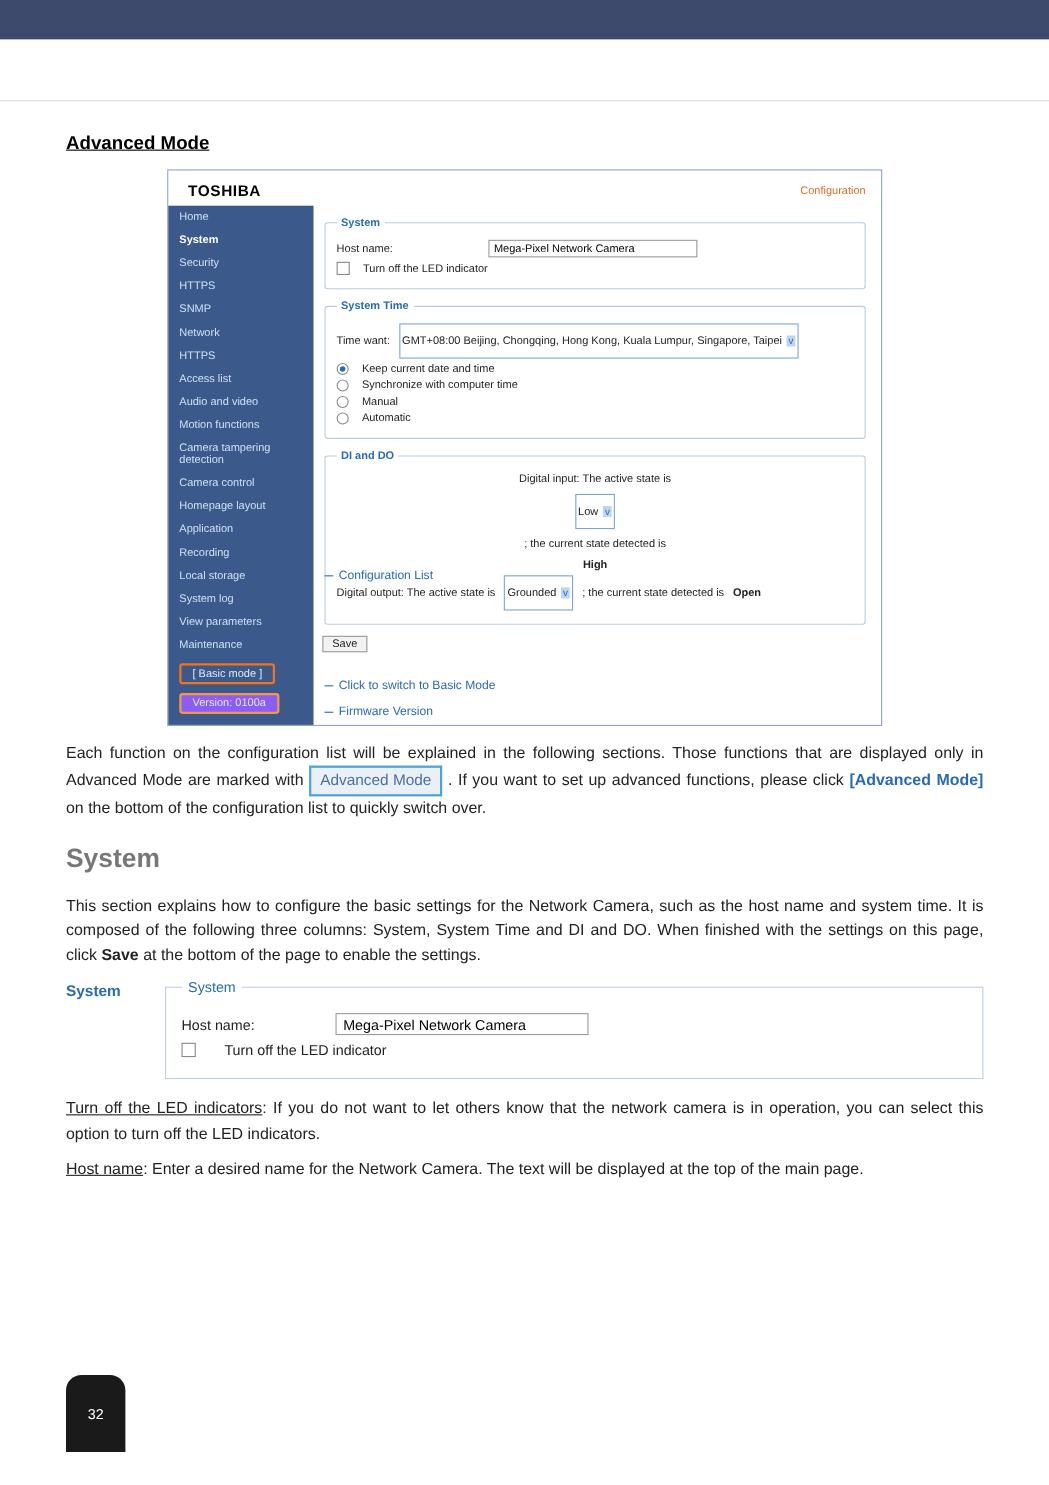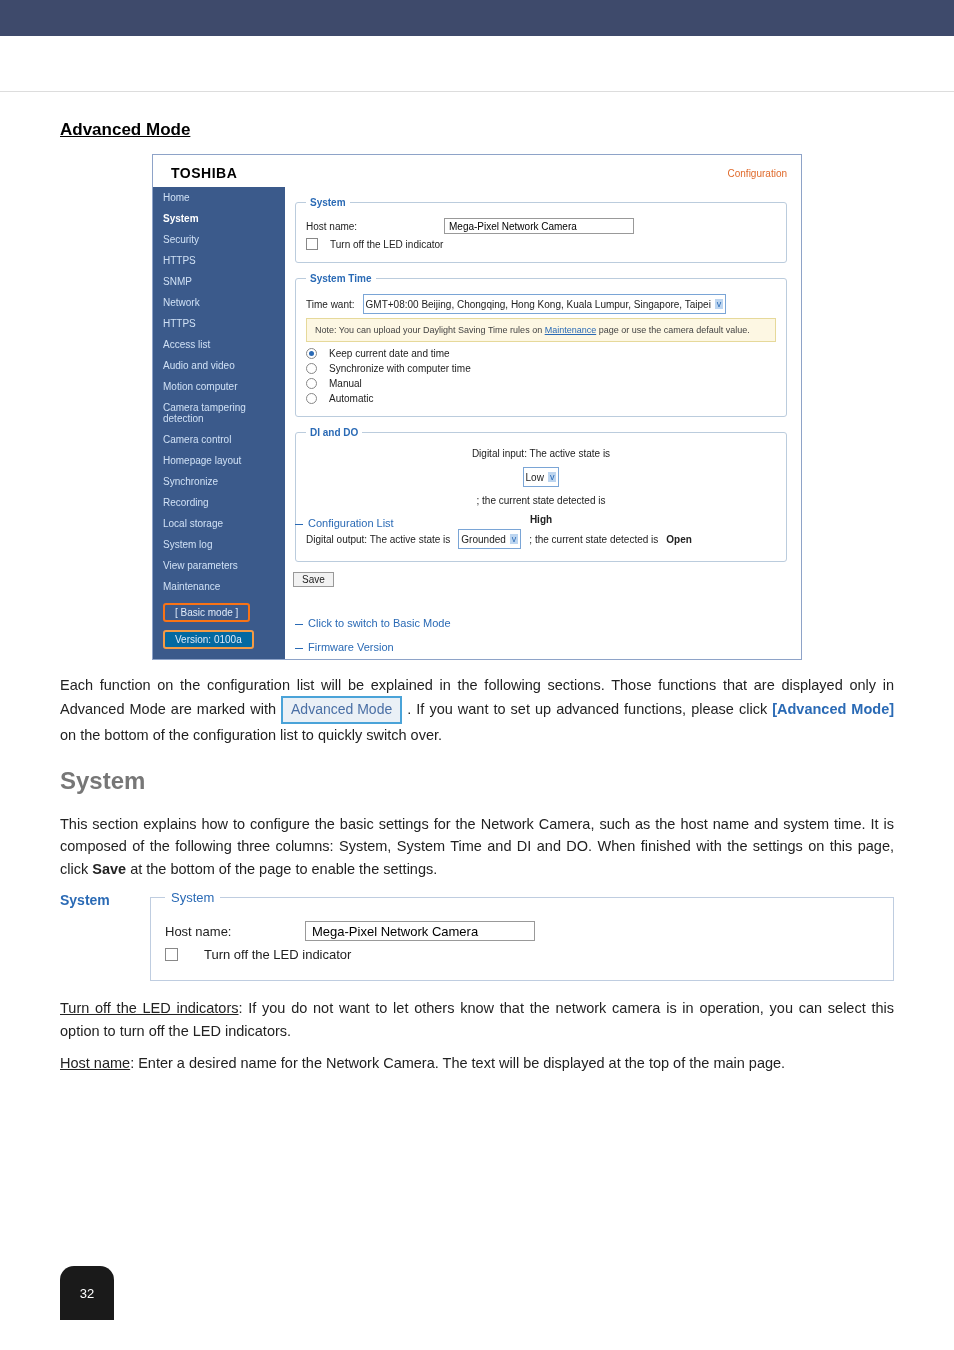--- a/index.html
+++ b/index.html
@@ -33,29 +33,29 @@
   .ss-nav-item { display: block; color: #cfe0f5; padding: 5px 10px; font-size: 10px; cursor: pointer; }
   .ss-nav-item.active { color: #fff; font-weight: bold; }
   .ss-main { flex: 1; padding: 6px 12px 10px 8px; position: relative; }
   .ss-right-col { position: relative; }
   fieldset.ss-fs { border: 1px solid #bcd; border-radius: 3px; margin: 4px 2px 10px 2px; padding: 6px 10px 8px 10px; }
   fieldset.ss-fs legend { color: #2a6ab5; font-size: 10px; padding: 0 4px; font-weight: bold; }
   .ss-row { display: flex; align-items: center; margin: 4px 0; gap: 8px; }
   .ss-label { width: 130px; color: #222; }
   .ss-input { border: 1px solid #999; height: 16px; padding: 0 4px; font-size: 10px; width: 190px; background: #fff; }
   .ss-check { width: 12px; height: 12px; border: 1px solid #888; display: inline-block; margin-right: 4px; }
-  .ss-select { border: 1px solid #7aa5d6; height: 20px; font-size: 10px; background: #fff; padding: 0 2px; display: inline-flex; align-items: center; }
+  .ss-select { border: 1px solid #7aa5d6; height: 32px; font-size: 10px; background: #fff; padding: 0 2px; display: inline-flex; align-items: center; }
   .ss-select .v { background:#bcd5f0; color:#2a6ab5; padding:0 2px; margin-left:4px; font-size:9px; }
   .ss-note { background: #fdf7e3; border: 1px solid #e6d99a; padding: 6px 8px; font-size: 9px; color: #444; margin: 4px 0 6px 0; }
   .ss-note a { color: #2a6ab5; text-decoration: underline; }
   .ss-radio { width: 11px; height: 11px; border: 1px solid #888; border-radius: 50%; display: inline-flex; align-items: center; justify-content: center; margin-right: 4px; }
   .ss-radio.sel::after { content:""; width:5px; height:5px; border-radius:50%; background:#2a6ab5; }
   .ss-btn { border: 1px solid #999; background: #f2f2f2; padding: 1px 8px; font-size: 10px; display: inline-block; }
   .ss-pill { display: inline-block; border: 2px solid #f97316; border-radius: 3px; color: #dfe9f8; background: #3b5a8b; padding: 2px 10px; font-size: 10px; margin: 6px 10px; }
-  .ss-pill2 { display: inline-block; border: 2px solid #f39a45; border-radius: 3px; color: #dfe9f8; background: #0369a1; padding: 2px 10px; font-size: 10px; margin: 2px 10px 10px 10px; }
+  .ss-pill2 { display: inline-block; border: 2px solid #f39a45; border-radius: 3px; color: #dfe9f8; background: #8b5cf6; padding: 2px 10px; font-size: 10px; margin: 2px 10px 10px 10px; }
   .ss-callout { color: #2a6ab5; font-size: 11px; position: absolute; }
 
   .para { font-size: 14.5px; line-height: 1.55; color: #222; margin-bottom: 10px; text-align: justify; }
   .adv-chip { display: inline-block; border: 2px solid #4aa3d8; background: #eaf0f6; color: #4a6fa5; padding: 1px 8px; font-size: 14px; vertical-align: middle; }
   .adv-link-bold { color: #2a6ab5; font-weight: bold; }
 
   .system-h { font-size: 24px; color: #777; font-weight: bold; margin: 20px 0 18px 0; }
   .system-blue { color: #2a6ab5; font-size: 14px; font-weight: bold; }
 
   .sys-fs-wrap { display: flex; align-items: flex-start; gap: 20px; margin: 10px 0 16px 0; }
@@ -64,21 +64,21 @@
   .doc-fs-row { display: flex; align-items: center; margin: 6px 0; gap: 20px; font-size: 13px; }
   .doc-input { border: 1px solid #999; height: 20px; width: 230px; padding: 0 6px; font-size: 13px; }
   .doc-check { width: 13px; height: 13px; border: 1px solid #888; display: inline-block; margin-right: 6px; vertical-align: middle; }
 
   .ul-term { text-decoration: underline; }
   .page-badge {
     position: absolute;
     left: 60px;
     bottom: 30px;
     width: 54px;
-    height: 54px;
+    height: 70px;
     background: #1a1a1a;
     border-radius: 14px 14px 0 0;
     color: #fff;
     display: flex;
     align-items: center;
     justify-content: center;
     font-size: 13px;
   }
 </style>
 </head>
@@ -100,25 +100,25 @@
       <div class="ss-sidebar" style="position:relative;">
         <span class="ss-nav-item">Home</span>
         <span class="ss-nav-item active">System</span>
         <span class="ss-nav-item">Security</span>
         <span class="ss-nav-item">HTTPS</span>
         <span class="ss-nav-item">SNMP</span>
         <span class="ss-nav-item">Network</span>
         <span class="ss-nav-item">HTTPS</span>
         <span class="ss-nav-item">Access list</span>
         <span class="ss-nav-item">Audio and video</span>
-        <span class="ss-nav-item">Motion computer</span>
+        <span class="ss-nav-item">Motion functions</span>
         <span class="ss-nav-item">Camera tampering detection</span>
         <span class="ss-nav-item">Camera control</span>
         <span class="ss-nav-item">Homepage layout</span>
-        <span class="ss-nav-item">Synchronize</span>
+        <span class="ss-nav-item">Application</span>
         <span class="ss-nav-item">Recording</span>
         <span class="ss-nav-item">Local storage</span>
         <span class="ss-nav-item">System log</span>
         <span class="ss-nav-item">View parameters</span>
         <span class="ss-nav-item">Maintenance</span>
         <div class="ss-pill">[ Basic mode ]</div>
         <div class="ss-pill2">Version: 0100a</div>
       </div>
 
       <div class="ss-main ss-right-col">
@@ -135,23 +135,20 @@
         </fieldset>
 
         <fieldset class="ss-fs">
           <legend>System Time</legend>
           <div class="ss-row">
             <span>Time want:</span>
             <span class="ss-select">
               <span>GMT+08:00 Beijing, Chongqing, Hong Kong, Kuala Lumpur, Singapore, Taipei</span>
                 <span class="v">v</span>
             </span>
-          </div>
-          <div class="ss-note">
-            <span>Note: You can upload your Daylight Saving Time rules on </span><a>Maintenance</a><span> page or use the camera default value.</span>
           </div>
           <div class="ss-row">
               <span class="ss-radio sel"></span>
               <span>Keep current date and time</span>
             </div>
           <div class="ss-row">
               <span class="ss-radio"></span>
               <span>Synchronize with computer time</span>
             </div>
           <div class="ss-row">

